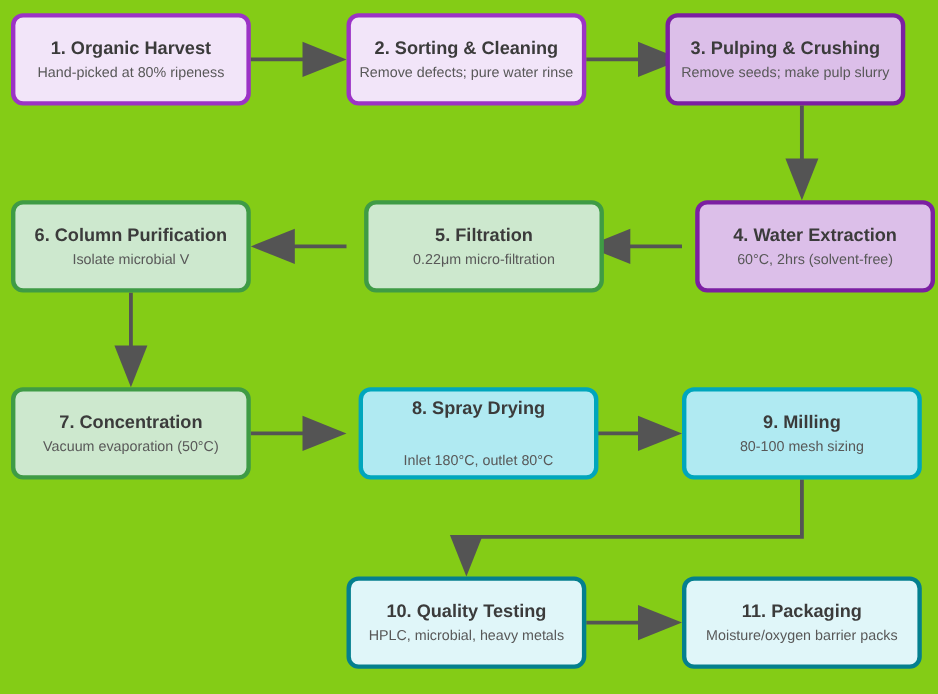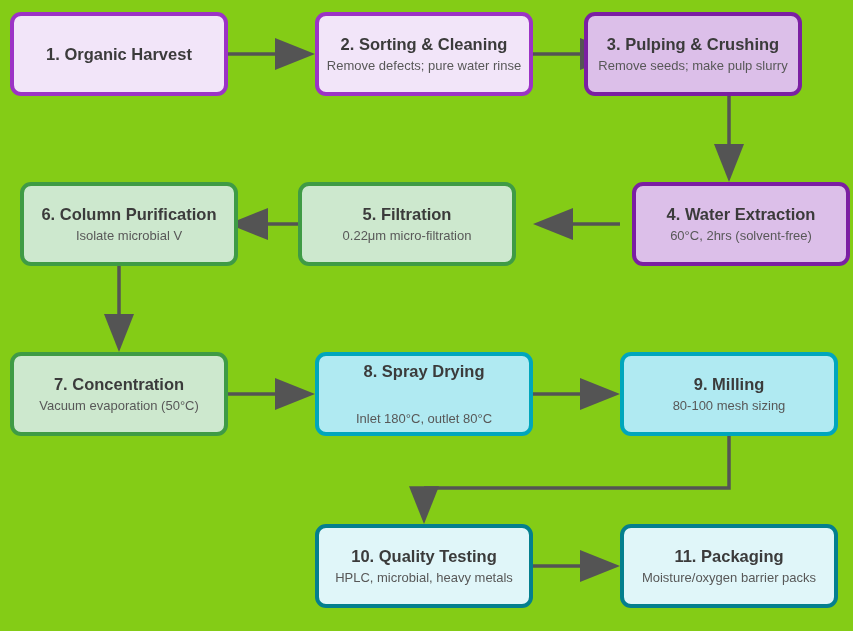--- a/index.html
+++ b/index.html
@@ -95,46 +95,47 @@
         <polygon points="409,486.25 439,486.25 424,524" fill="#545454"></polygon>
       </g>
       <g>
         <line x1="533" y1="566" x2="584" y2="566" stroke="#545454" stroke-width="3.5"></line>
         <polygon points="580,550 580,582 620,566" fill="#545454"></polygon>
       </g>
     </svg>
 
 <div class="node" style="left: 10px; top: 12px; background: rgb(242, 229, 249); border-color: rgb(156, 51, 198);">
       <div class="title">1. Organic Harvest</div>
+      <div class="subtitle">Hand-picked at 80% ripeness</div>
     </div>
     <div class="node" style="left: 315px; top: 12px; background: rgb(242, 229, 249); border-color: rgb(156, 51, 198);">
       <div class="title">2. Sorting &amp; Cleaning</div>
       <div class="subtitle">Remove defects; pure water rinse</div>
     </div>
-    <div class="node" style="left: 584px; top: 12px; background: rgb(220, 191, 233); border-color: rgb(123, 31, 162);">
+    <div class="node" style="left: 605px; top: 12px; background: rgb(220, 191, 233); border-color: rgb(123, 31, 162);">
       <div class="title">3. Pulping &amp; Crushing</div>
       <div class="subtitle">Remove seeds; make pulp slurry</div>
     </div>
     <div class="node" style="left: 632px; top: 182px; background: rgb(220, 191, 233); border-color: rgb(123, 31, 162);">
       <div class="title">4. Water Extraction</div>
       <div class="subtitle">60°C, 2hrs (solvent-free)</div>
     </div>
-    <div class="node" style="left: 298px; top: 182px; background: rgb(205, 232, 206); border-color: rgb(63, 155, 69);">
+    <div class="node" style="left: 331px; top: 182px; background: rgb(205, 232, 206); border-color: rgb(63, 155, 69);">
       <div class="title">5. Filtration</div>
       <div class="subtitle">0.22μm micro-filtration</div>
     </div>
-    <div class="node" style="left: 20px; top: 182px; background: rgb(205, 232, 206); border-color: rgb(63, 155, 69);">
+    <div class="node" style="left: 10px; top: 182px; background: rgb(205, 232, 206); border-color: rgb(63, 155, 69);">
       <div class="title">6. Column Purification</div>
       <div class="subtitle">Isolate microbial V</div>
     </div>
     <div class="node" style="left: 10px; top: 352px; background: rgb(205, 232, 206); border-color: rgb(63, 155, 69); text-align: right;">
       <div class="title">7. Concentration</div>
       <div class="subtitle">Vacuum evaporation (50°C)</div>
     </div>
-    <div class="node" style="left: 315px; top: 352px; background: rgb(176, 234, 242); border-color: rgb(0, 166, 188); gap: 32px;">
+    <div class="node" style="left: 326px; top: 352px; background: rgb(176, 234, 242); border-color: rgb(0, 166, 188); gap: 32px;">
       <div class="title">8. Spray Drying</div>
       <div class="subtitle">Inlet 180°C, outlet 80°C</div>
     </div>
     <div class="node" style="left: 620px; top: 352px; background: rgb(176, 234, 242); border-color: rgb(0, 166, 188);">
       <div class="title">9. Milling</div>
       <div class="subtitle">80-100 mesh sizing</div>
     </div>
     <div class="node" style="left: 315px; top: 524px; background: rgb(224, 246, 249); border-color: rgb(4, 127, 142);">
       <div class="title">10. Quality Testing</div>
       <div class="subtitle">HPLC, microbial, heavy metals</div>

